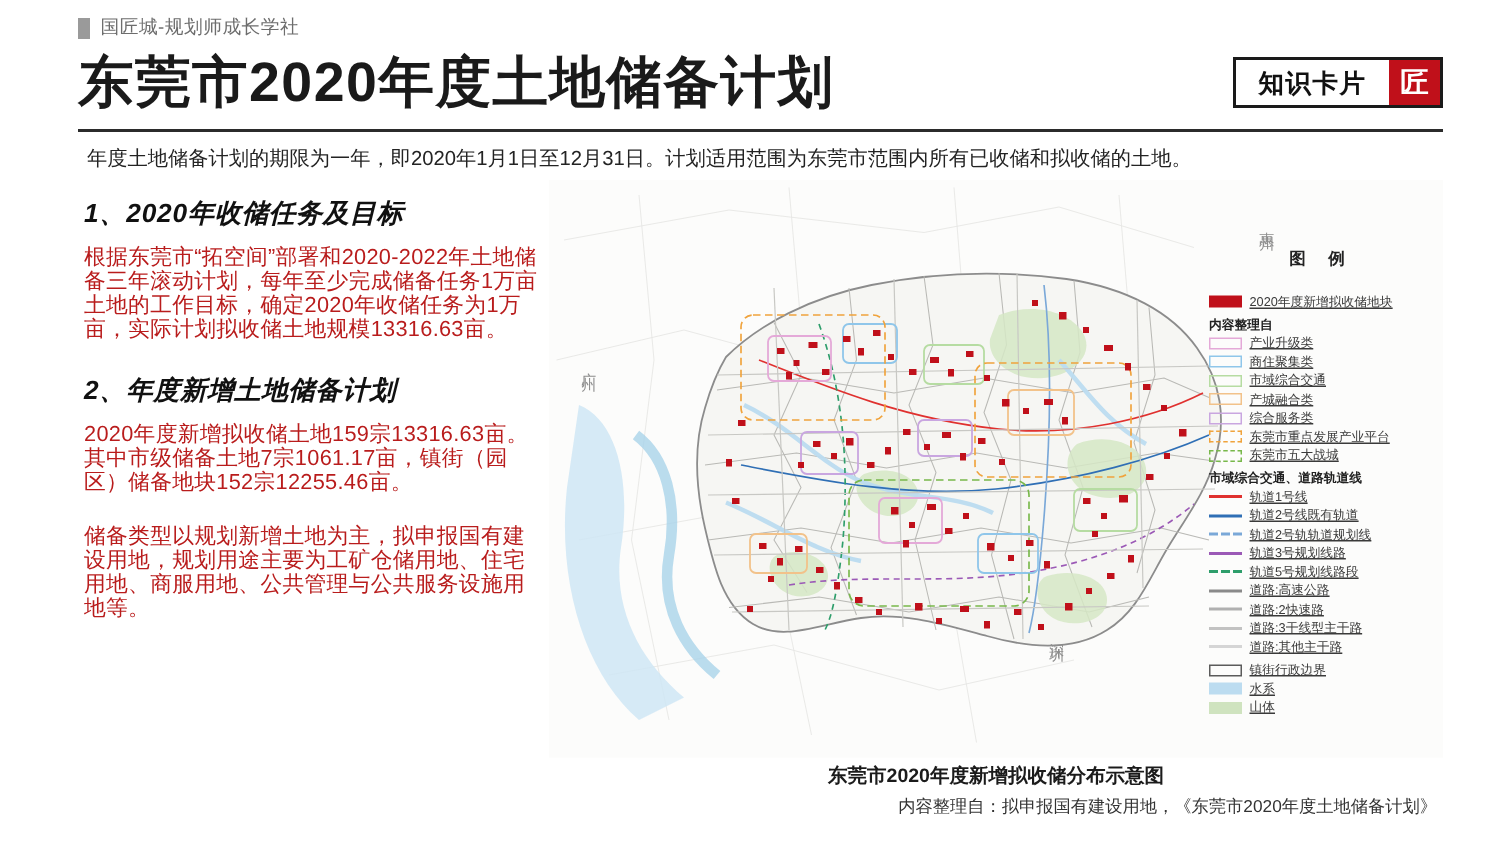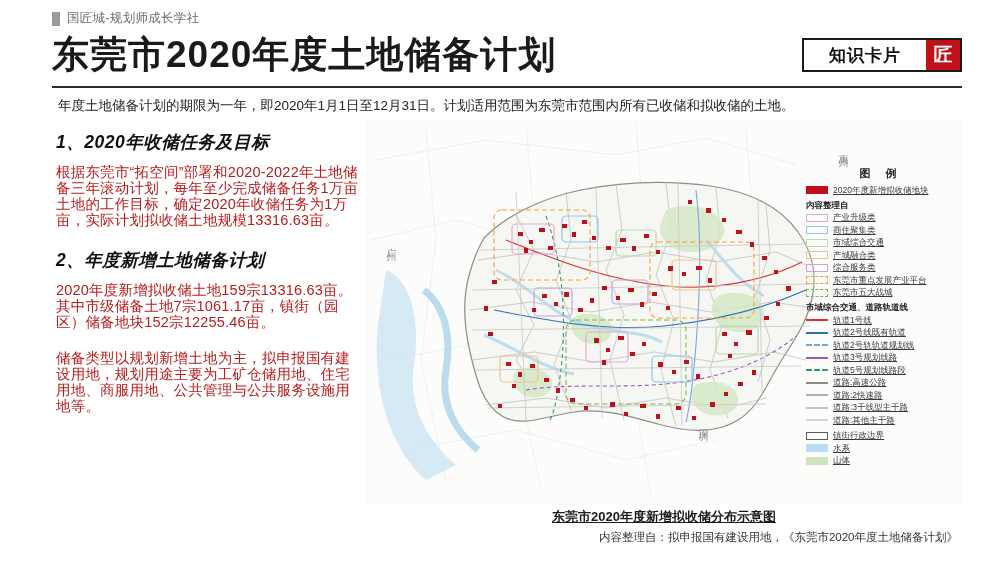--- a/index.html
+++ b/index.html
@@ -74,21 +74,21 @@
     right: 38px;
     display: flex;
     align-items: stretch;
     border: 2px solid #1a1a1a;
     height: 34px;
     box-sizing: border-box;
   }
   .badge-text {
     font-size: 17px;
     font-weight: bold;
-    padding: 0 25px;
+    padding: 0 15px;
     display: flex;
     align-items: center;
     letter-spacing: 1px;
     color: #111;
     font-family: Liberation Serif, serif;
   }
   .badge-seal {
     width: 34px;
     background: #c0101a;
     color: #fff;
@@ -177,21 +177,21 @@
     font-size: 8.5px;
     color: #3a3a3a;
     line-height: 11px;
   }
   .legend-title {
     text-align: center;
     font-size: 11px;
     font-weight: bold;
     letter-spacing: 6px;
     color: #222;
-    margin-bottom: 5px;
+    margin-bottom: 16px;
   }
   .lg-row {
     display: flex;
     align-items: center;
     gap: 5px;
     height: 12.5px;
     text-decoration: underline;
   }
   .lg-sw {
     width: 22px;
@@ -216,21 +216,20 @@
   
   .map-caption {
     position: absolute;
     top: 508px;
     left: 366px;
     width: 596px;
     text-align: center;
     font-size: 13px;
     font-weight: bold;
     color: #1b1b1b;
-    text-decoration: underline;
   }
   .source-line {
     position: absolute;
     top: 530px;
     left: 366px;
     width: 596px;
     text-align: right;
     font-size: 11.5px;
     color: #333;
     padding-right: 4px;

